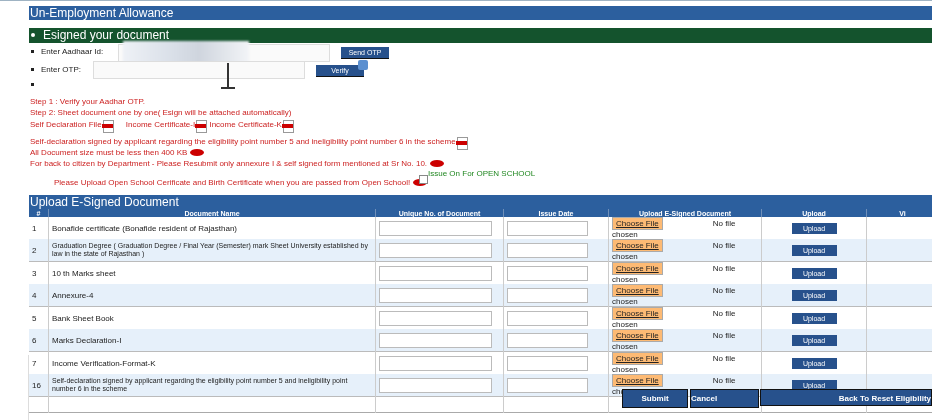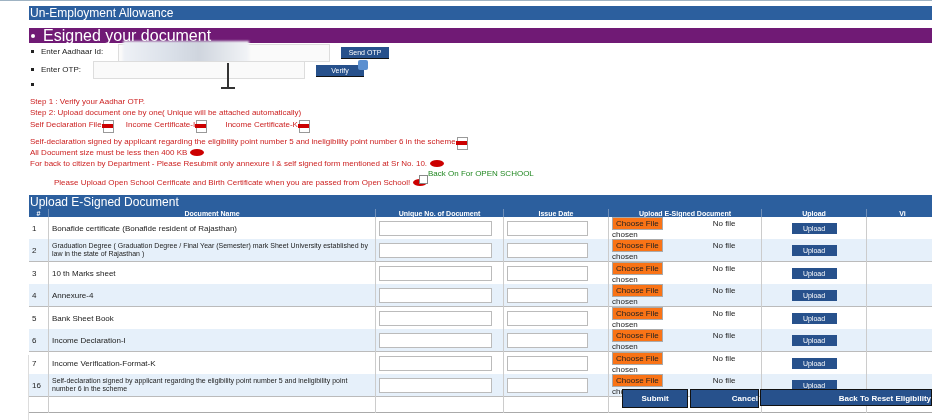--- a/index.html
+++ b/index.html
@@ -1,19 +1,19 @@
 <!DOCTYPE html>
 <html><head>
 <meta charset="utf-8">
 <style>
   html, body { margin:0; padding:0; }
   body { width:932px; height:420px; overflow:hidden; background:#fff; font-family:"Liberation Sans", sans-serif; position:relative; }
   .topline { position:absolute; left:0; top:0; width:932px; height:1px; background:#9fb3c3; }
   .bar-title { position:absolute; left:29px; top:6px; width:903px; height:14px; background:#2c5f9e; color:#fff; font-size:12px; line-height:14px; padding-left:1px; }
-  .bar-sub { position:absolute; left:29px; top:28px; width:903px; height:15px; background:#701a75; color:#fff; font-size:16px; line-height:15px; }
+  .bar-sub { position:absolute; left:29px; top:28px; width:903px; height:15px; background:#14532d; color:#fff; font-size:12px; line-height:15px; }
   .bar-sub .bullet { display:inline-block; width:4px; height:4px; background:#fff; border-radius:50%; margin:0 8px 2px 2px; vertical-align:middle; }
   .row-field { position:absolute; left:31px; font-size:8px; color:#222; }
   .row-field .dot { display:inline-block; width:3px; height:3px; background:#222; margin-right:7px; vertical-align:middle; }
   .inp { position:absolute; border:1px solid #ddd; background:#fafafa; height:16px; }
   .btn-small { position:absolute; background:#27518c; color:#fff; font-size:7px; text-align:center; line-height:11px; height:11px; border-bottom:1px solid #111; }
   .blurbox { position:absolute; left:123px; top:41px; width:126px; height:26px; background:linear-gradient(90deg,#eef1f6,#d9dfe8 40%,#cfd5de 60%,#f2f4f7); filter:blur(1px); }
   .cursor { position:absolute; left:227px; top:63px; width:2px; height:26px; background:#333; }
   .cursor:after { content:""; position:absolute; left:-6px; bottom:0; width:14px; height:2px; background:#333; }
   .redtext { position:absolute; left:30px; font-size:8px; color:#cc2222; white-space:nowrap; }
   .greentext { position:absolute; font-size:8px; color:#228822; white-space:nowrap; }
@@ -22,21 +22,21 @@
   .newb { display:inline-block; width:14px; height:7px; background:#c00; border-radius:50%; margin-left:3px; vertical-align:middle; }
   .chk { position:absolute; left:419px; top:175px; width:7px; height:7px; border:1px solid #888; background:#fff; }
   .bar-upload { position:absolute; left:29px; top:195px; width:903px; height:14px; background:#2c5f9e; color:#fff; font-size:12px; line-height:14px; padding-left:1px; }
   table { position:absolute; left:29px; top:209px; width:910px; border-collapse:collapse; font-size:8px; }
   th { background:#2c5f9e; color:#fff; font-size:7px; height:8px; padding:0; font-weight:bold; border-right:1px solid #6f8fb9; }
   td { border-right:1px solid #ccc; padding:0 3px; height:15px; color:#222; }
   tr.alt td { background:#e6f0fa; }
   tr.sep td { border-top:1px solid #bbb; }
   .cellinp { width:111px; height:13px; border:1px solid #bbb; background:#fff; }
   .cellinp2 { width:79px; height:13px; border:1px solid #bbb; background:#fff; }
-  .choose { display:inline-block; border:1px solid #aaa; background:#f97316; padding:0 3px; font-size:8px; line-height:11px; }
+  .choose { display:inline-block; border:1px solid #aaa; background:#fdba74; padding:0 3px; font-size:8px; line-height:11px;text-decoration:underline; }
   .nofile { font-size:8px; margin-left:2px;padding-left:48px; }
   .upl { display:inline-block; width:45px; height:11px; background:#27518c; color:#fff; font-size:7px; line-height:11px; text-align:center; }
   .bottombtn { position:absolute; top:389px; height:17px; background:#27518c; color:#fff; font-size:8px; font-weight:bold; line-height:17px; border:1px solid #111; }
   .leftborder { position:absolute; left:28px; top:355px; width:1px; height:65px; background:#ddd; }
 </style>
 </head>
 <body>
 
 <div class="topline"></div>
 <div class="bar-title">Un-Employment Allowance</div>
@@ -49,32 +49,32 @@
 <div class="btn-small" style="left:341px;top:47px;width:48px;">Send OTP</div>
 
 <div class="row-field" style="top:65px;"><span class="dot"></span><span>Enter OTP:</span></div>
 <div class="inp" style="left:93px;top:61px;width:210px;"></div>
 <div class="btn-small" style="left:316px;top:65px;width:48px;">Verify</div>
 <div style="position:absolute;left:358px;top:60px;width:10px;height:10px;background:#5b8fd0;border-radius:2px;"></div>
 <div class="row-field" style="top:80px;"><span class="dot"></span></div>
 <div class="cursor"></div>
 
 <div class="redtext" style="top:97px;">Step 1 : Verify your Aadhar OTP.</div>
-<div class="redtext" style="top:108px;">Step 2: Upload document one by one( Unique will be attached automatically)</div>
+<div class="redtext" style="top:108px;">Step 2: Sheet document one by one( Esign will be attached automatically)</div>
 <div class="redtext" style="top:120px;">
   <span>Self Declaration File</span><span class="pdf"></span>
   <span style="margin-left:10px;">Income Certificate-I</span><span class="pdf"></span>
-  <span style="margin-left:16px;">Income Certificate-K</span><span class="pdf"></span>
+  <span style="margin-left:0;">Income Certificate-K</span><span class="pdf"></span>
 </div>
 <div class="redtext" style="top:137px;"><span>Self-declaration signed by applicant regarding the eligibility point number 5 and ineligibility point number 6 in the scheme</span><span class="pdf"></span></div>
 <div class="redtext" style="top:148px;"><span>All Document size must be less then 400 KB</span><span class="newb"></span></div>
 <div class="redtext" style="top:159px;"><span>For back to citizen by Department - Please Resubmit only annexure I &amp; self signed form mentioned at Sr No. 10.</span><span class="newb"></span></div>
 <div class="redtext" style="top:178px;margin-left:24px;"><span>Please Upload Open School Cerificate and Birth Certificate when you are passed from Open School!</span><span class="newb"></span></div>
 <div class="chk"></div>
-<div class="greentext" style="left:428px;top:169px;">Back On For OPEN SCHOOL</div>
+<div class="greentext" style="left:428px;top:169px;">Issue On For OPEN SCHOOL</div>
 
 <div class="bar-upload">Upload E-Signed Document</div>
 
 <table>
   <thead>
     <tr>
       <th style="width:19px">#</th>
       <th style="width:326px">Document Name</th>
       <th style="width:127px">Unique No. of Document</th>
       <th style="width:104px">Issue Date</th>
@@ -144,21 +144,21 @@
         </td>
       <td>
           <div class="cellinp2"></div>
         </td>
       <td><span class="choose">Choose File</span><span class="nofile">No file chosen</span></td>
       <td style="text-align:center"><span class="upl">Upload</span></td>
       <td></td>
     </tr>
     <tr class="alt">
       <td>6</td>
-      <td>Income Declaration-I</td>
+      <td>Marks Declaration-I</td>
       <td>
           <div class="cellinp"></div>
         </td>
       <td>
           <div class="cellinp2"></div>
         </td>
       <td><span class="choose">Choose File</span><span class="nofile">No file chosen</span></td>
       <td style="text-align:center"><span class="upl">Upload</span></td>
       <td></td>
     </tr>
@@ -196,14 +196,14 @@
         <td></td>
         <td></td>
         <td></td>
     </tr>
   </tbody>
 </table>
 
 <div class="leftborder"></div>
 
 <div class="bottombtn" style="left:622px;width:64px;text-align:center;">Submit</div>
-<div class="bottombtn" style="left:690px;width:67px;text-align:right;">Cancel</div>
+<div class="bottombtn" style="left:690px;width:67px;text-align:left;">Cancel</div>
 <div class="bottombtn" style="left:760px;width:172px;text-align:right;box-sizing:border-box;">Back To Reset Eligibility</div>
 
 </body></html>

